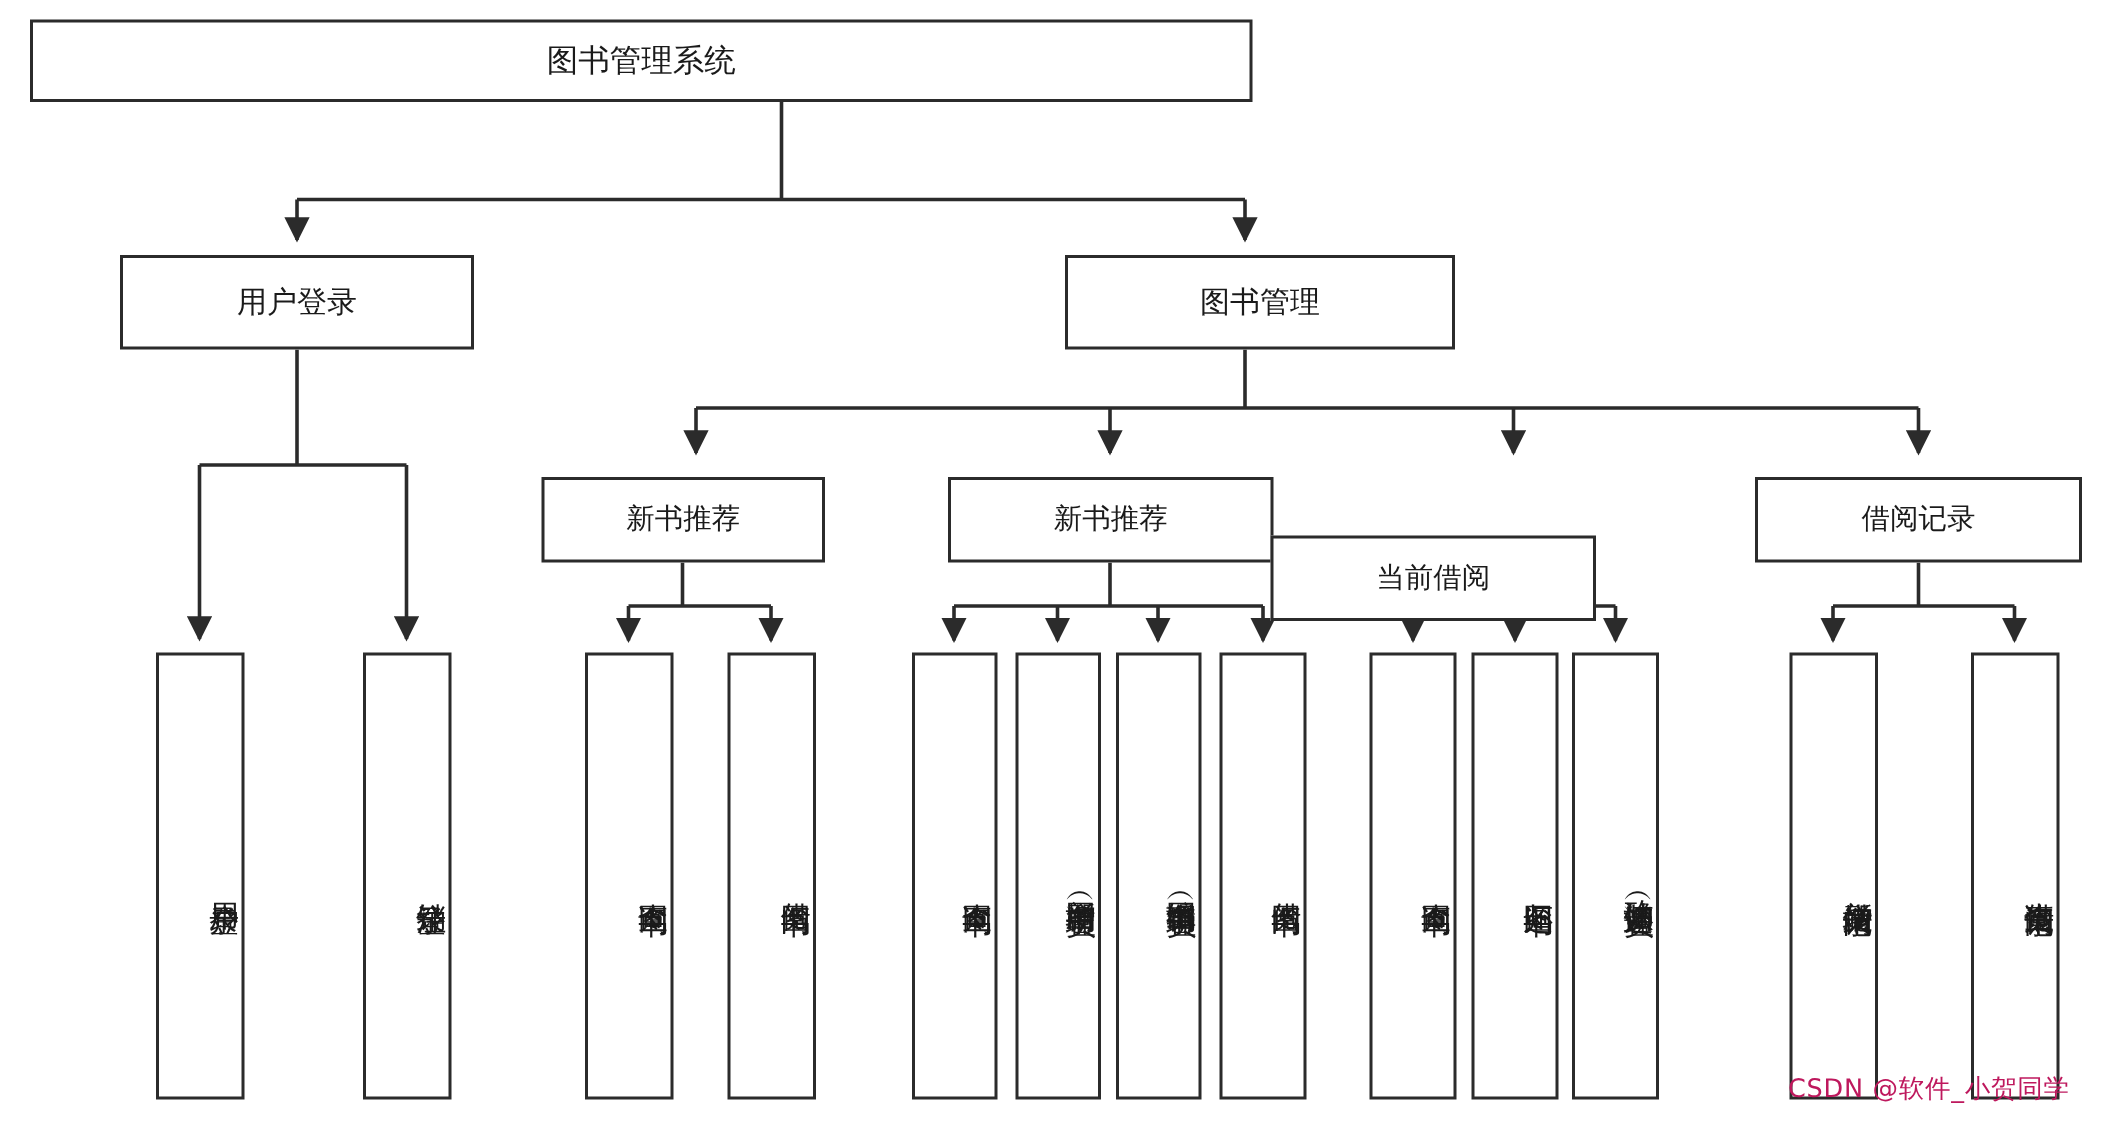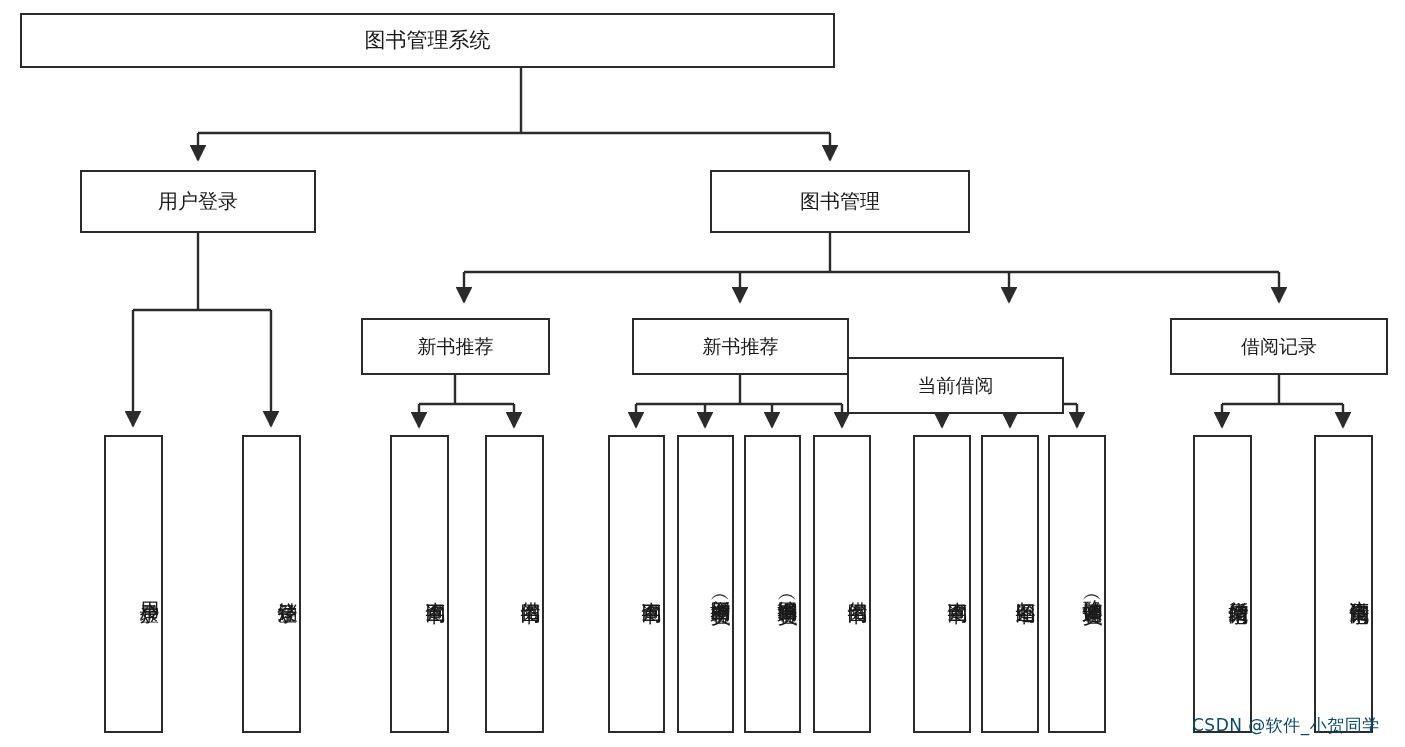--- a/index.html
+++ b/index.html
@@ -52,21 +52,21 @@
     padding-top: 8px;
     align-items: flex-start;
     justify-content: center;
   }
   .node.leaf > span {
     display: block;
   }
   .watermark {
     position: absolute;
     font-size: 17px;
-    color: #0c4a6e;
+    color: #be185d;
     letter-spacing: 0.5px;
     white-space: nowrap;
     font-family: "DejaVu Sans", "Liberation Sans", sans-serif;
   }
 </style>
 </head>
 <body>
 
 <div id="canvas">
 

